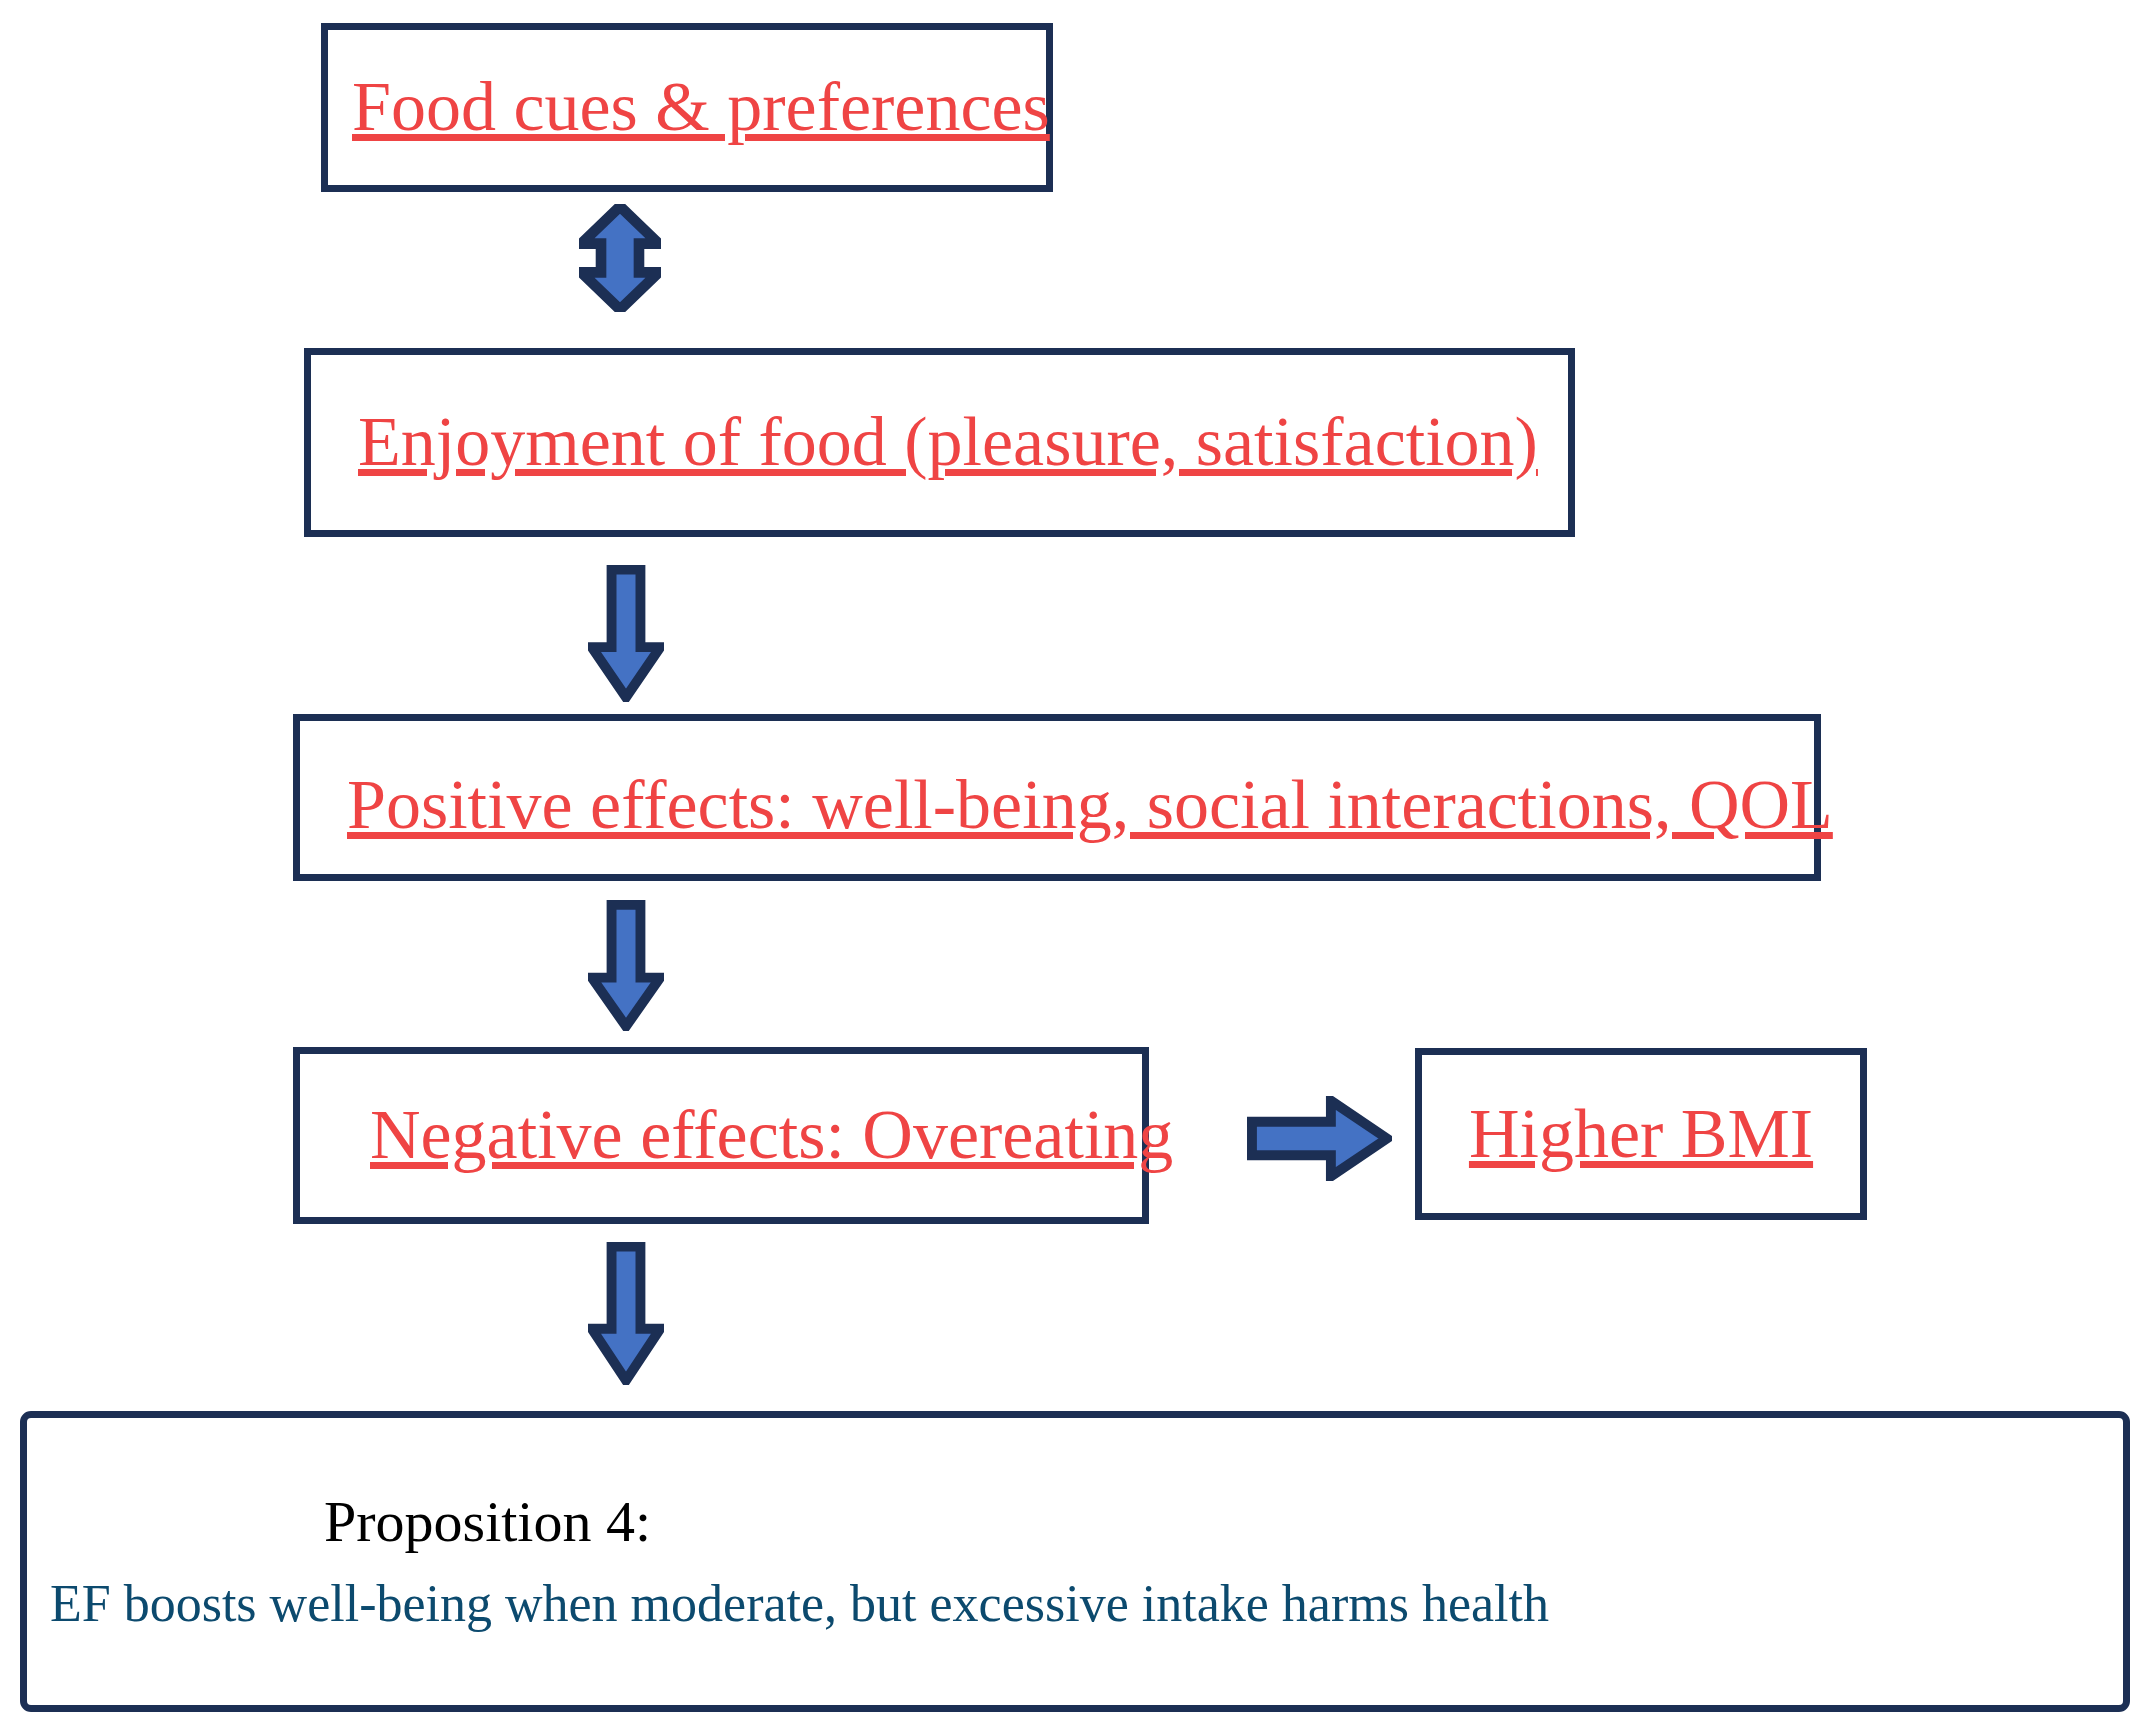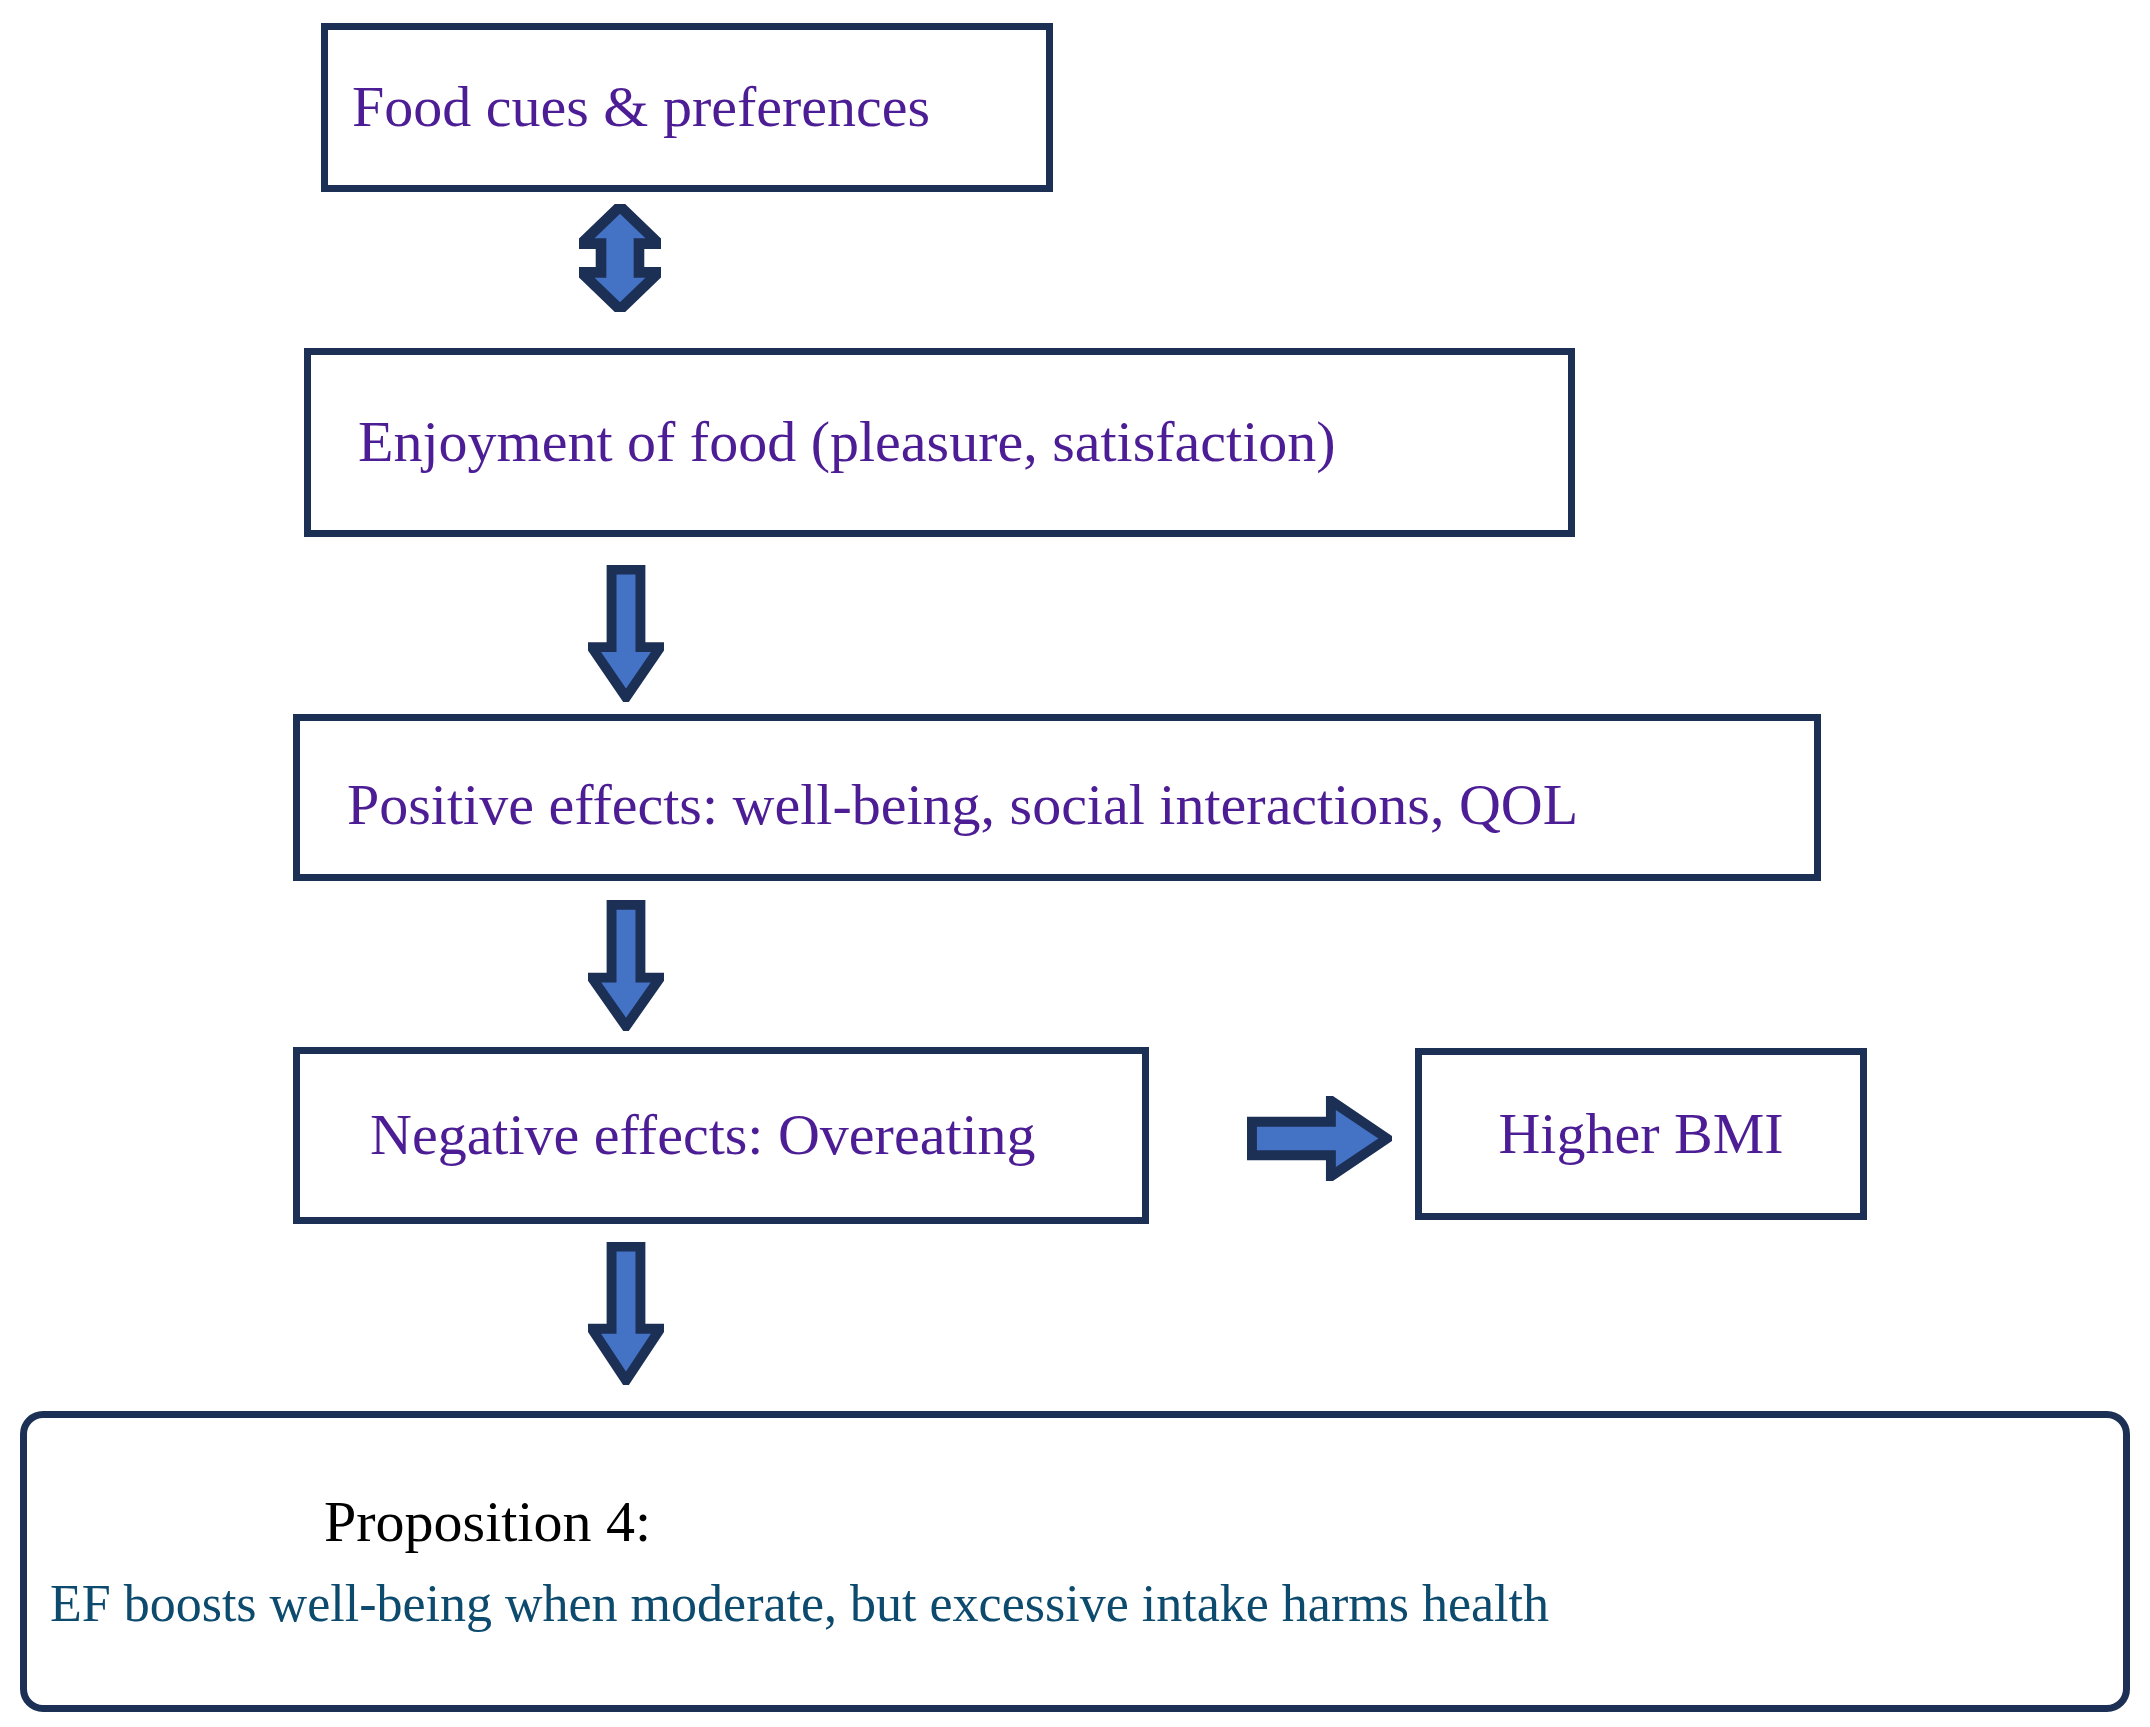--- a/index.html
+++ b/index.html
@@ -17,24 +17,25 @@
   }
   .node {
     position: absolute;
     box-sizing: border-box;
     background: #ffffff;
     border: 7.6px solid #1c2f54;
     display: flex;
     align-items: center;
   }
   .node .label {
-    color: #4c1d95;
-    font-size: 58px;
+    color: #ef4444;
+    font-size: 70px;
     line-height: 1.12;
     white-space: nowrap;
+    text-decoration: underline;
   }
   
   #node-food-cues {
     left: 321px;  top: 23px;   width: 732px;  height: 169px;
   }
   #node-food-cues .label { padding-left: 24px; }
 
   #node-enjoyment {
     left: 304px;  top: 348px;  width: 1271px; height: 189px;
   }
@@ -50,21 +51,21 @@
   }
   #node-negative .label { padding-left: 70px; text-align: right; }
 
   #node-bmi {
     left: 1415px; top: 1048px; width: 452px;  height: 172px;
     justify-content: center;
   }
 
   #node-proposition {
     left: 20px;   top: 1411px; width: 2110px; height: 301px;
-    border-radius: 23px;
+    border-radius: 11px;
     flex-direction: column;
     align-items: flex-start;
     justify-content: center;
   }
   #node-proposition .prop-title {
     color: #000000;
     font-size: 58px;
     line-height: 1.12;
     padding-left: 297px;
     white-space: nowrap;

